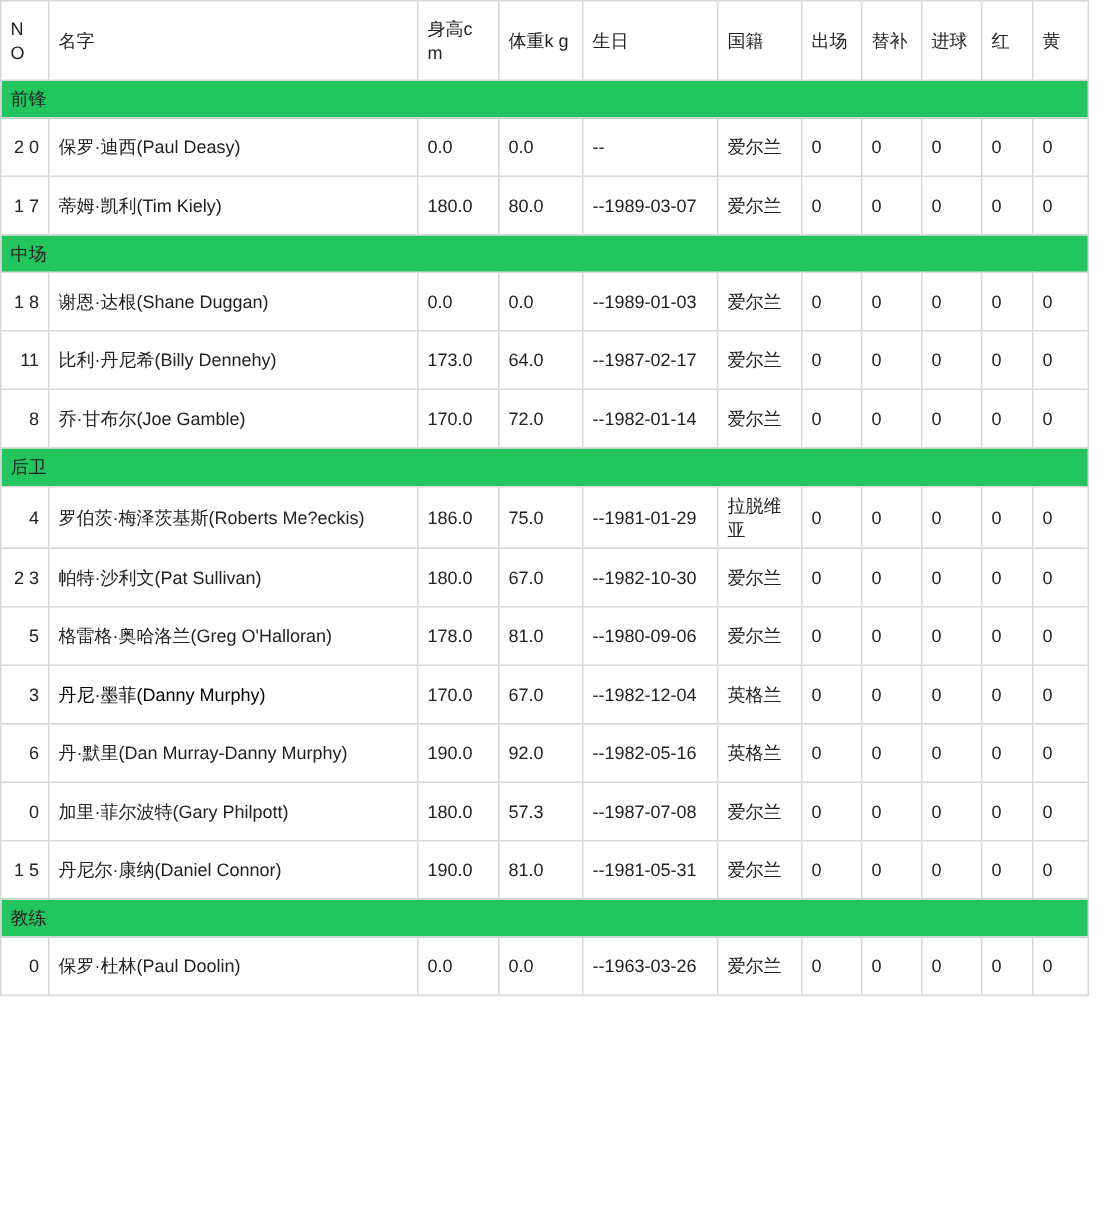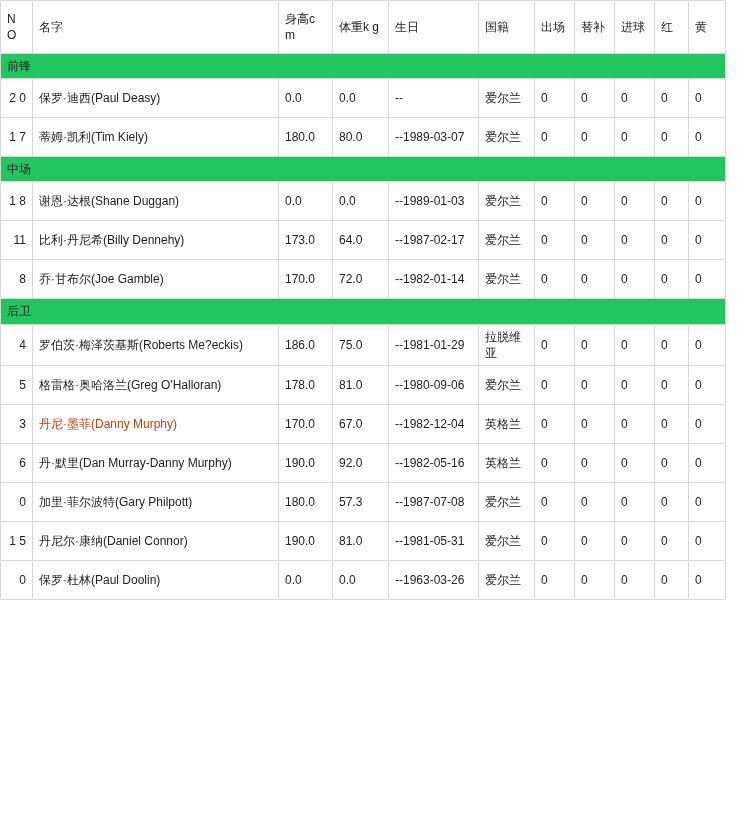--- a/index.html
+++ b/index.html
@@ -54,21 +54,21 @@
     background: #22c55e;
     font-size: 12px;
     padding-top: 6px;
     padding-bottom: 6px;
     color: #222222;
   }
   .player-row td {
     height: 30px;
   }
   .link-name {
-    color: #c2410c;
+    color: #000000;
   }
   .name-cell {
     white-space: normal;
     margin-left: 16px;
   }
   .num-cell {
     text-align: left;
   }
 </style>
 </head>
@@ -185,20 +185,33 @@
         <td class="num-cell">75.0</td>
         <td class="num-cell">--1981-01-29</td>
         <td>拉脱维亚</td>
         <td class="num-cell">0</td>
         <td class="num-cell">0</td>
         <td class="num-cell">0</td>
         <td class="num-cell">0</td>
         <td class="num-cell">0</td>
       </tr>
       <tr class="player-row">
+        <td class="no-cell">2 3</td>
+        <td class="name-cell">帕特·沙利文(Pat Sullivan)</td>
+        <td class="num-cell">180.0</td>
+        <td class="num-cell">67.0</td>
+        <td class="num-cell">--1982-10-30</td>
+        <td>爱尔兰</td>
+        <td class="num-cell">0</td>
+        <td class="num-cell">0</td>
+        <td class="num-cell">0</td>
+        <td class="num-cell">0</td>
+        <td class="num-cell">0</td>
+      </tr>
+      <tr class="player-row">
         <td class="no-cell">5</td>
         <td class="name-cell">格雷格·奥哈洛兰(Greg O'Halloran)</td>
         <td class="num-cell">178.0</td>
         <td class="num-cell">81.0</td>
         <td class="num-cell">--1980-09-06</td>
         <td>爱尔兰</td>
         <td class="num-cell">0</td>
         <td class="num-cell">0</td>
         <td class="num-cell">0</td>
         <td class="num-cell">0</td>
@@ -249,20 +262,23 @@
         <td class="num-cell">190.0</td>
         <td class="num-cell">81.0</td>
         <td class="num-cell">--1981-05-31</td>
         <td>爱尔兰</td>
         <td class="num-cell">0</td>
         <td class="num-cell">0</td>
         <td class="num-cell">0</td>
         <td class="num-cell">0</td>
         <td class="num-cell">0</td>
       </tr>
+      <tr class="section-row">
+        <td colspan="11">教练</td>
+      </tr>
       <tr class="player-row">
         <td class="no-cell">0</td>
         <td class="name-cell">保罗·杜林(Paul Doolin)</td>
         <td class="num-cell">0.0</td>
         <td class="num-cell">0.0</td>
         <td class="num-cell">--1963-03-26</td>
         <td>爱尔兰</td>
         <td class="num-cell">0</td>
         <td class="num-cell">0</td>
         <td class="num-cell">0</td>

